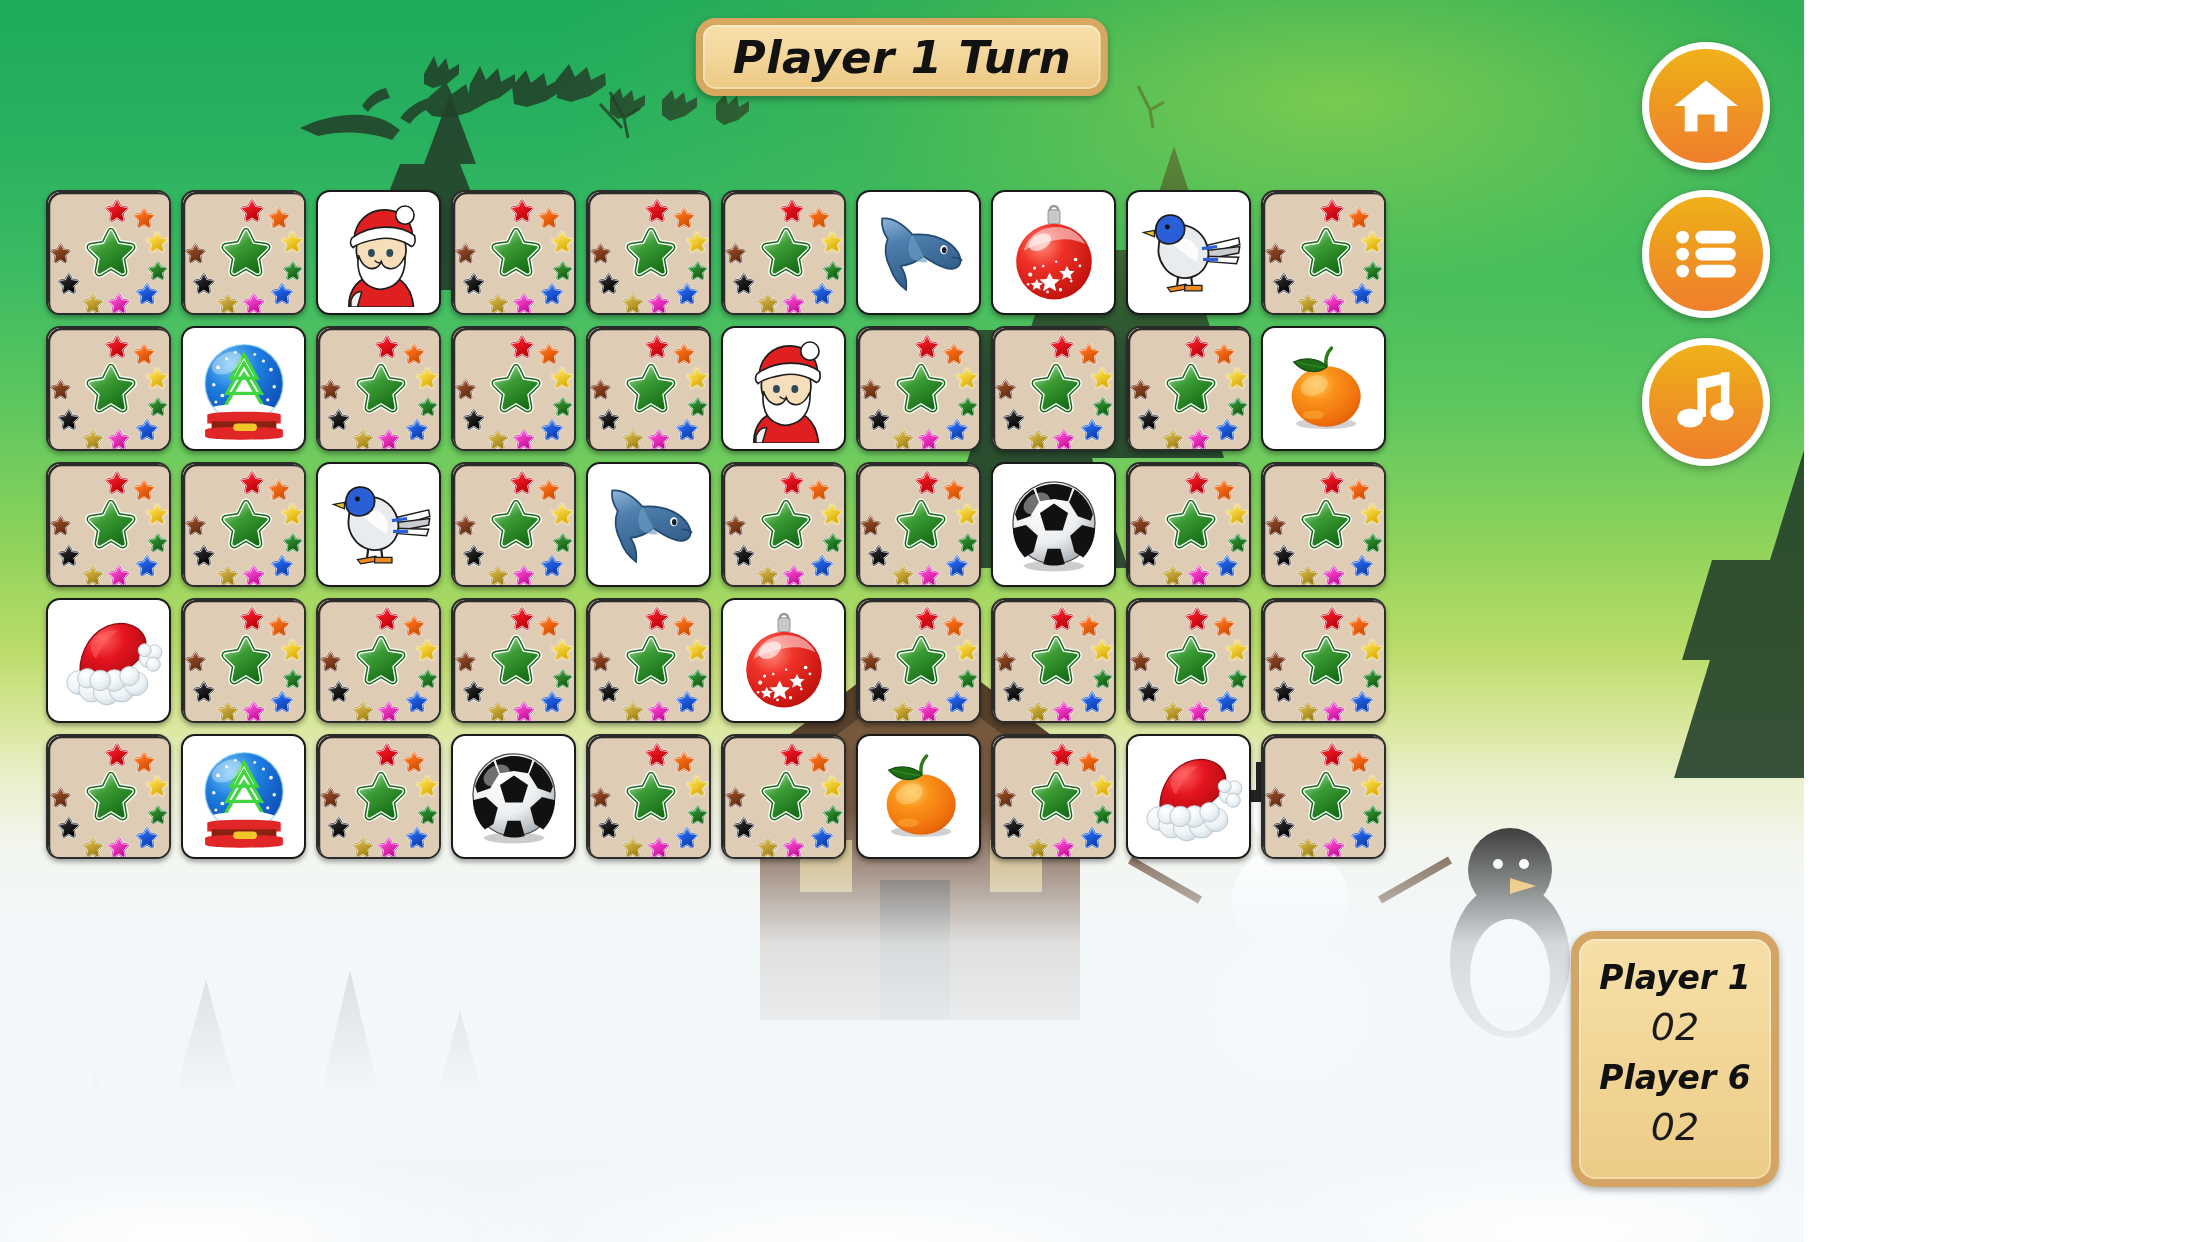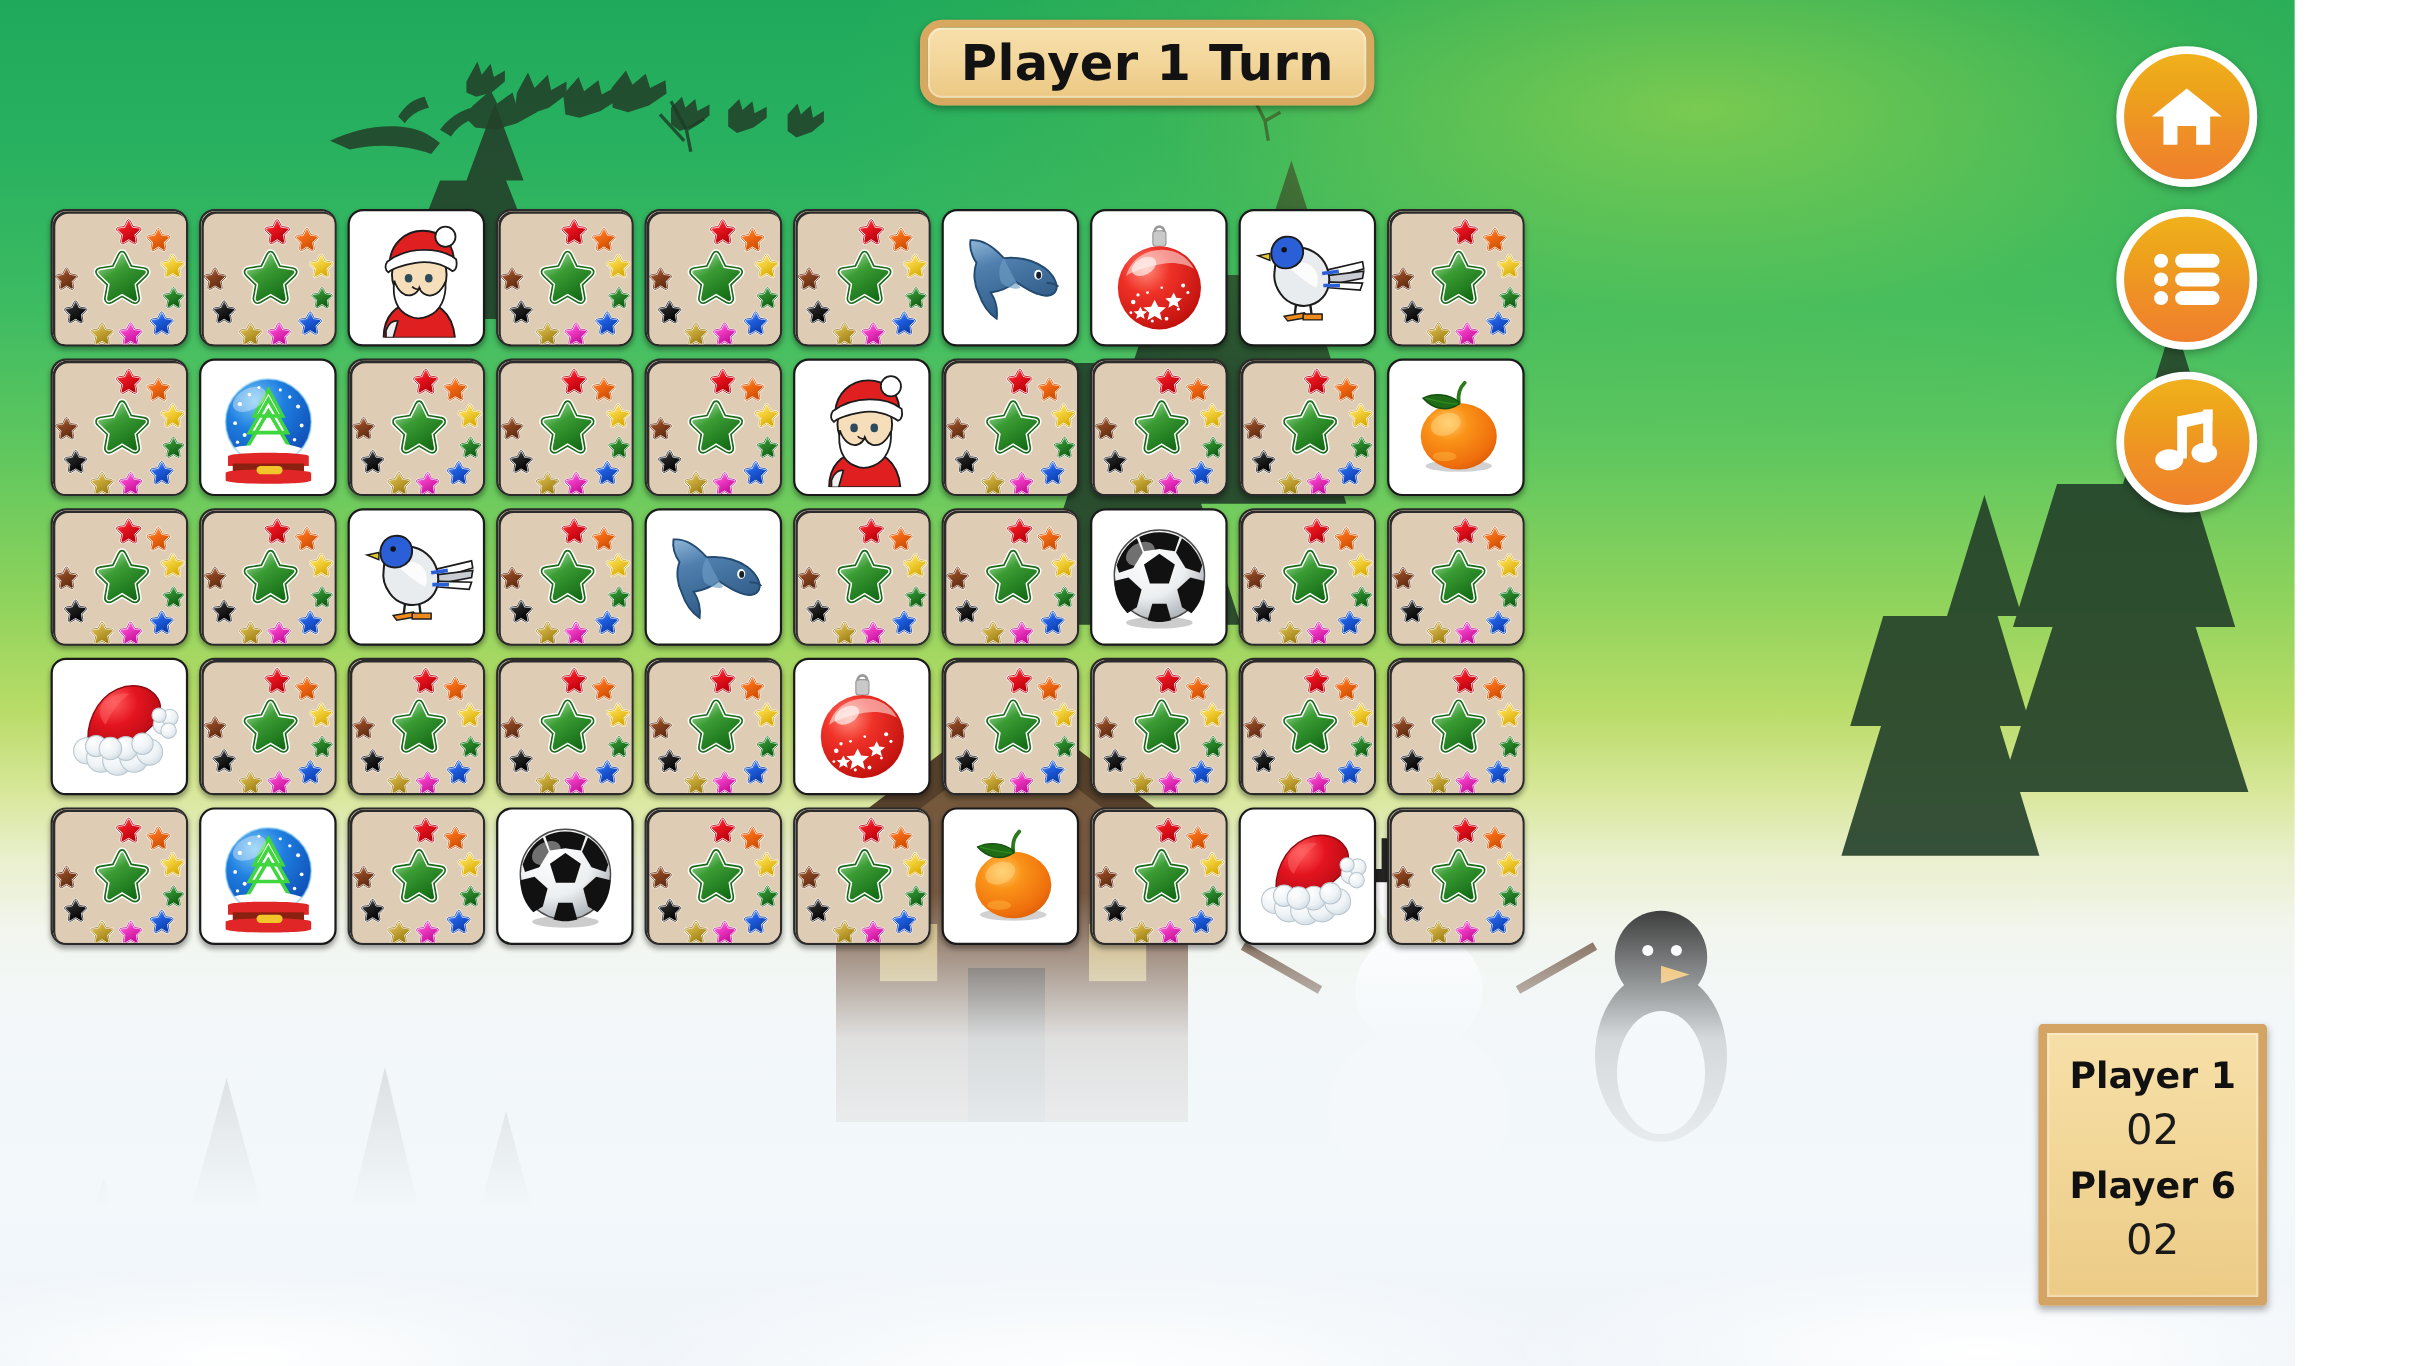--- a/index.html
+++ b/index.html
@@ -5,35 +5,36 @@
   * { box-sizing: border-box; margin: 0; padding: 0; }
   html, body {
     width: 2208px; height: 1242px;
     overflow: hidden;
     font-family: "Liberation Sans", sans-serif;
   }
 
   
   #scene {
     position: relative;
-    width: 2086px; height: 1242px;
+    width: 1804px; height: 1242px;
     background: linear-gradient(to bottom,
         #1faa5b 0%,
         #27b05f 10%,
         #3cbb62 22%,
         #63c85e 34%,
         #8fd35c 44%,
         #b9dc68 52%,
         #d8e79a 58%,
         #eaf0cf 63%,
         #f2f5ea 68%,
         #f4f7f6 76%,
         #eef3f6 86%,
         #e9eff5 100%);
     overflow: hidden;
+    font-style: italic;
   }
   #scene::after{
     
     content:"";
     position:absolute; inset:0;
     background: radial-gradient(ellipse 1100px 420px at 74% 8%,
                 rgba(190,225,70,0.55) 0%, rgba(120,200,70,0.20) 45%, rgba(0,0,0,0) 72%);
     pointer-events:none;
   }
   .sky-layer { position: absolute; left: 0; top: 0; width: 2208px; height: 1242px; }
@@ -82,21 +83,21 @@
     cursor: pointer;
   }
   .round-btn svg { width: 68px; height: 68px; fill: #ffffff; display:block; }
 
   
   #score-panel {
     position: absolute; right: 25px; bottom: 55px;
     width: 208px; padding: 18px 4px 22px;
     background: linear-gradient(to bottom, #f6dfa8 0%, #f2d697 50%, #eccb86 100%);
     border: 8px solid #d3a463;
-    border-radius: 4px;
+    border-radius: 24px;
     box-shadow: 0 3px 7px rgba(0,0,0,0.3), inset 0 0 0 2px rgba(255,255,255,0.3);
     text-align: center;
     z-index: 40;
   }
   #score-panel .pname {
     font-size: 33px; font-weight: bold; color: #111;
     font-family: "DejaVu Sans", sans-serif;
     line-height: 1.25;
   }
   #score-panel .pscore {

